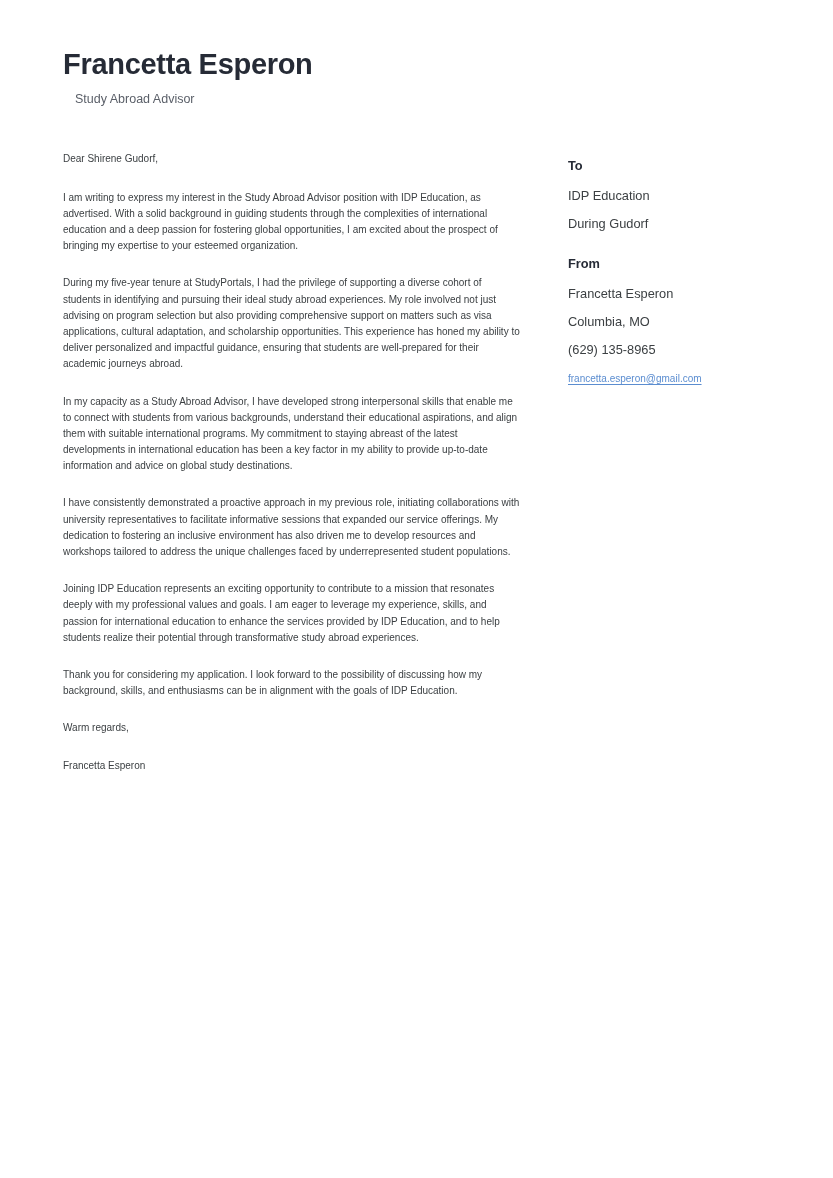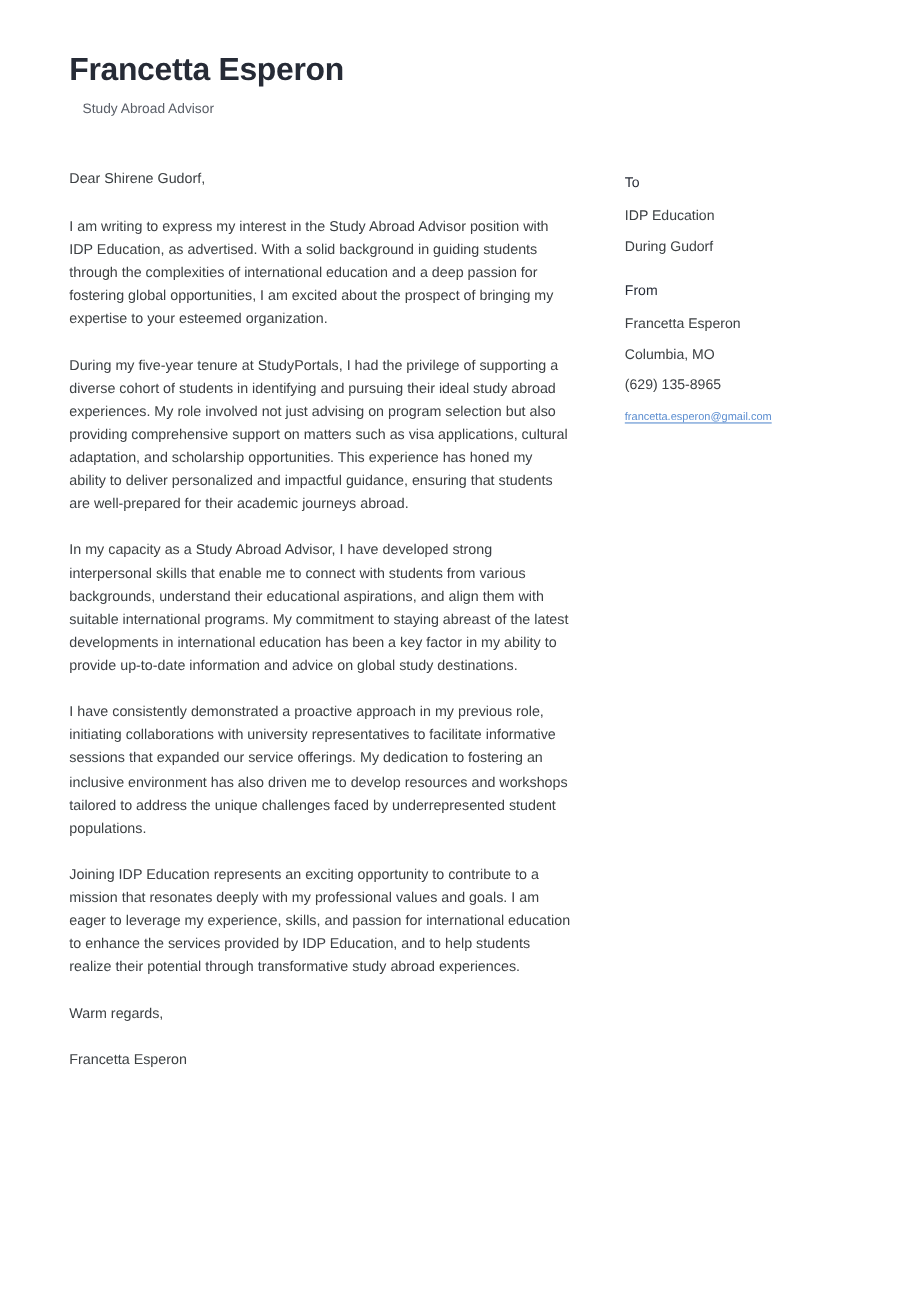--- a/index.html
+++ b/index.html
@@ -58,37 +58,37 @@
   .contact-sidebar {
     flex: 1 1 auto;
     padding-top: 7px;
   }
 
   
   .salutation,
   .paragraph,
   .closing-phrase,
   .signature-name {
-    font-size: 13px;
+    font-size: 10px;
     line-height: 1.62;
     color: #3c4043;
     margin: 0 0 21px 0;
     text-align: left;
   }
   .paragraph:last-of-type { margin-bottom: 21px; }
   .salutation { margin-bottom: 22px; }
   .closing-phrase { margin-bottom: 21px; }
   .signature-name { margin-bottom: 0; }
 
   
   .contact-block { margin-bottom: 24px; }
   .contact-block:last-child { margin-bottom: 0; }
   .contact-heading {
     font-size: 12.8px;
-    font-weight: normal;
+    font-weight: bold;
     color: #262b36;
     line-height: 1.2;
     margin: 0 0 13px 0;
   }
   .contact-line {
     font-size: 12.8px;
     line-height: 1.35;
     color: #3c4043;
     margin: 0 0 11px 0;
   }
@@ -121,20 +121,21 @@
       <p class="paragraph">I am writing to express my interest in the Study Abroad Advisor position with IDP Education, as advertised. With a solid background in guiding students through the complexities of international education and a deep passion for fostering global opportunities, I am excited about the prospect of bringing my expertise to your esteemed organization.</p>
 
       <p class="paragraph">During my five-year tenure at StudyPortals, I had the privilege of supporting a diverse cohort of students in identifying and pursuing their ideal study abroad experiences. My role involved not just advising on program selection but also providing comprehensive support on matters such as visa applications, cultural adaptation, and scholarship opportunities. This experience has honed my ability to deliver personalized and impactful guidance, ensuring that students are well-prepared for their academic journeys abroad.</p>
 
       <p class="paragraph">In my capacity as a Study Abroad Advisor, I have developed strong interpersonal skills that enable me to connect with students from various backgrounds, understand their educational aspirations, and align them with suitable international programs. My commitment to staying abreast of the latest developments in international education has been a key factor in my ability to provide up-to-date information and advice on global study destinations.</p>
 
       <p class="paragraph">I have consistently demonstrated a proactive approach in my previous role, initiating collaborations with university representatives to facilitate informative sessions that expanded our service offerings. My dedication to fostering an inclusive environment has also driven me to develop resources and workshops tailored to address the unique challenges faced by underrepresented student populations.</p>
 
       <p class="paragraph">Joining IDP Education represents an exciting opportunity to contribute to a mission that resonates deeply with my professional values and goals. I am eager to leverage my experience, skills, and passion for international education to enhance the services provided by IDP Education, and to help students realize their potential through transformative study abroad experiences.</p>
 
+      <p class="paragraph">Thank you for considering my application. I look forward to the possibility of discussing how my background, skills, and enthusiasms can be in alignment with the goals of IDP Education.</p>
 
       <p class="closing-phrase">Warm regards,</p>
 
       <p class="signature-name">Francetta Esperon</p>
 
     </section>
 
     <div class="spacer-col"></div>
 
     <aside class="contact-sidebar">

